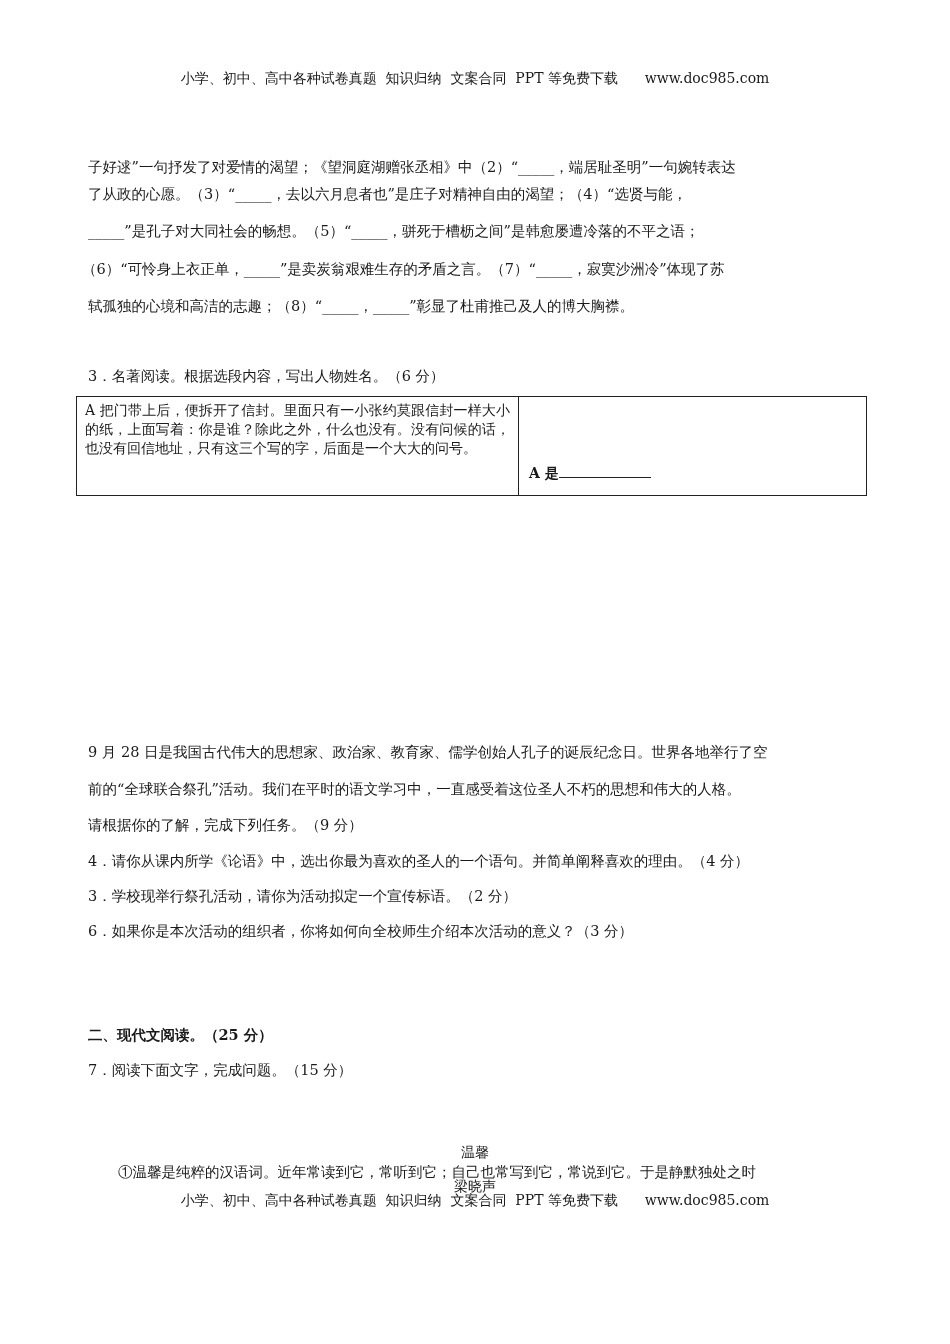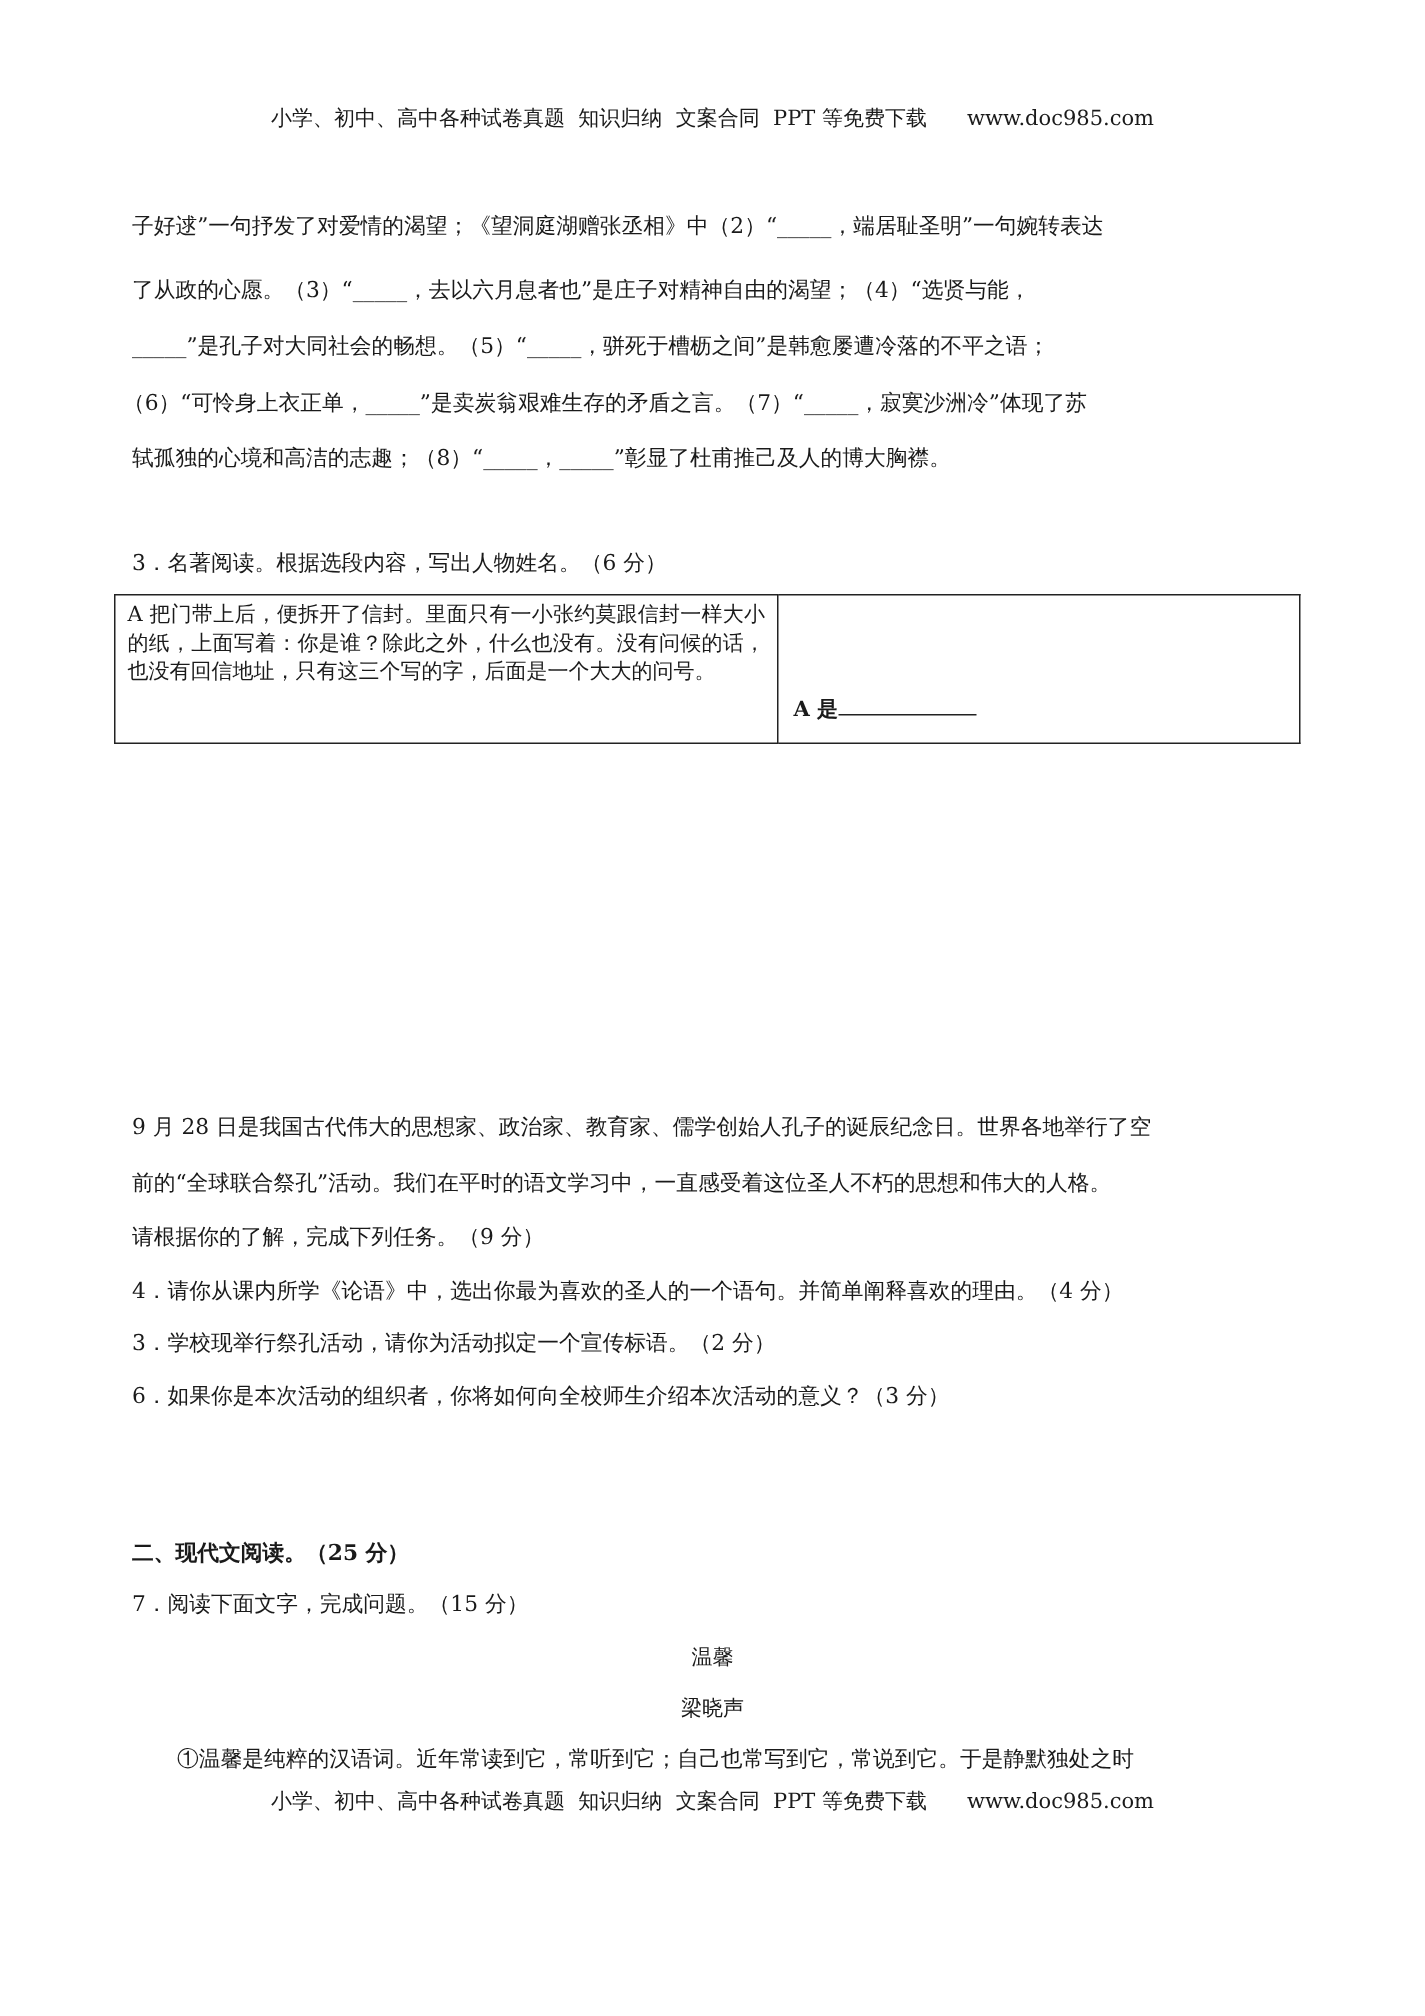--- a/index.html
+++ b/index.html
@@ -78,37 +78,38 @@
       border-bottom: 1px solid #222;
       height: 14px;
       vertical-align: baseline;
     }
     .article-title, .article-author {
       position: absolute;
       left: 0;
       width: 950px;
       text-align: center;
       font-size: 14px;
+      margin-top: 48px;
     }
     .article-title { top: 1096px; }
     .article-author { top: 1130px; }
     .article-para {
       position: absolute;
       left: 118px;
       top: 1163px;
       font-size: 14.5px;
       white-space: nowrap;
     }
   </style>
 </head>
 <body>
 
 <div class="page-header">小学、初中、高中各种试卷真题  知识归纳  文案合同  PPT 等免费下载      www.doc985.com</div>
 
-<div class="line" style="top:141px">子好逑”一句抒发了对爱情的渴望；《望洞庭湖赠张丞相》中（2）“_____，端居耻圣明”一句婉转表达</div>
+<div class="line" style="top:157px">子好逑”一句抒发了对爱情的渴望；《望洞庭湖赠张丞相》中（2）“_____，端居耻圣明”一句婉转表达</div>
 <div class="line" style="top:184px">了从政的心愿。（3）“_____，去以六月息者也”是庄子对精神自由的渴望；（4）“选贤与能，</div>
 <div class="line" style="top:221px">_____”是孔子对大同社会的畅想。（5）“_____，骈死于槽枥之间”是韩愈屡遭冷落的不平之语；</div>
 <div class="line" style="top:259px; left:82px">（6）“可怜身上衣正单，_____”是卖炭翁艰难生存的矛盾之言。（7）“_____，寂寞沙洲冷”体现了苏</div>
 <div class="line" style="top:296px">轼孤独的心境和高洁的志趣；（8）“_____，_____”彰显了杜甫推己及人的博大胸襟。</div>
 
 <div class="q-line" style="top:366px">3．名著阅读。根据选段内容，写出人物姓名。（6 分）</div>
 
 <table class="reading-table">
   <tbody>
       <tr style="height:99px">

